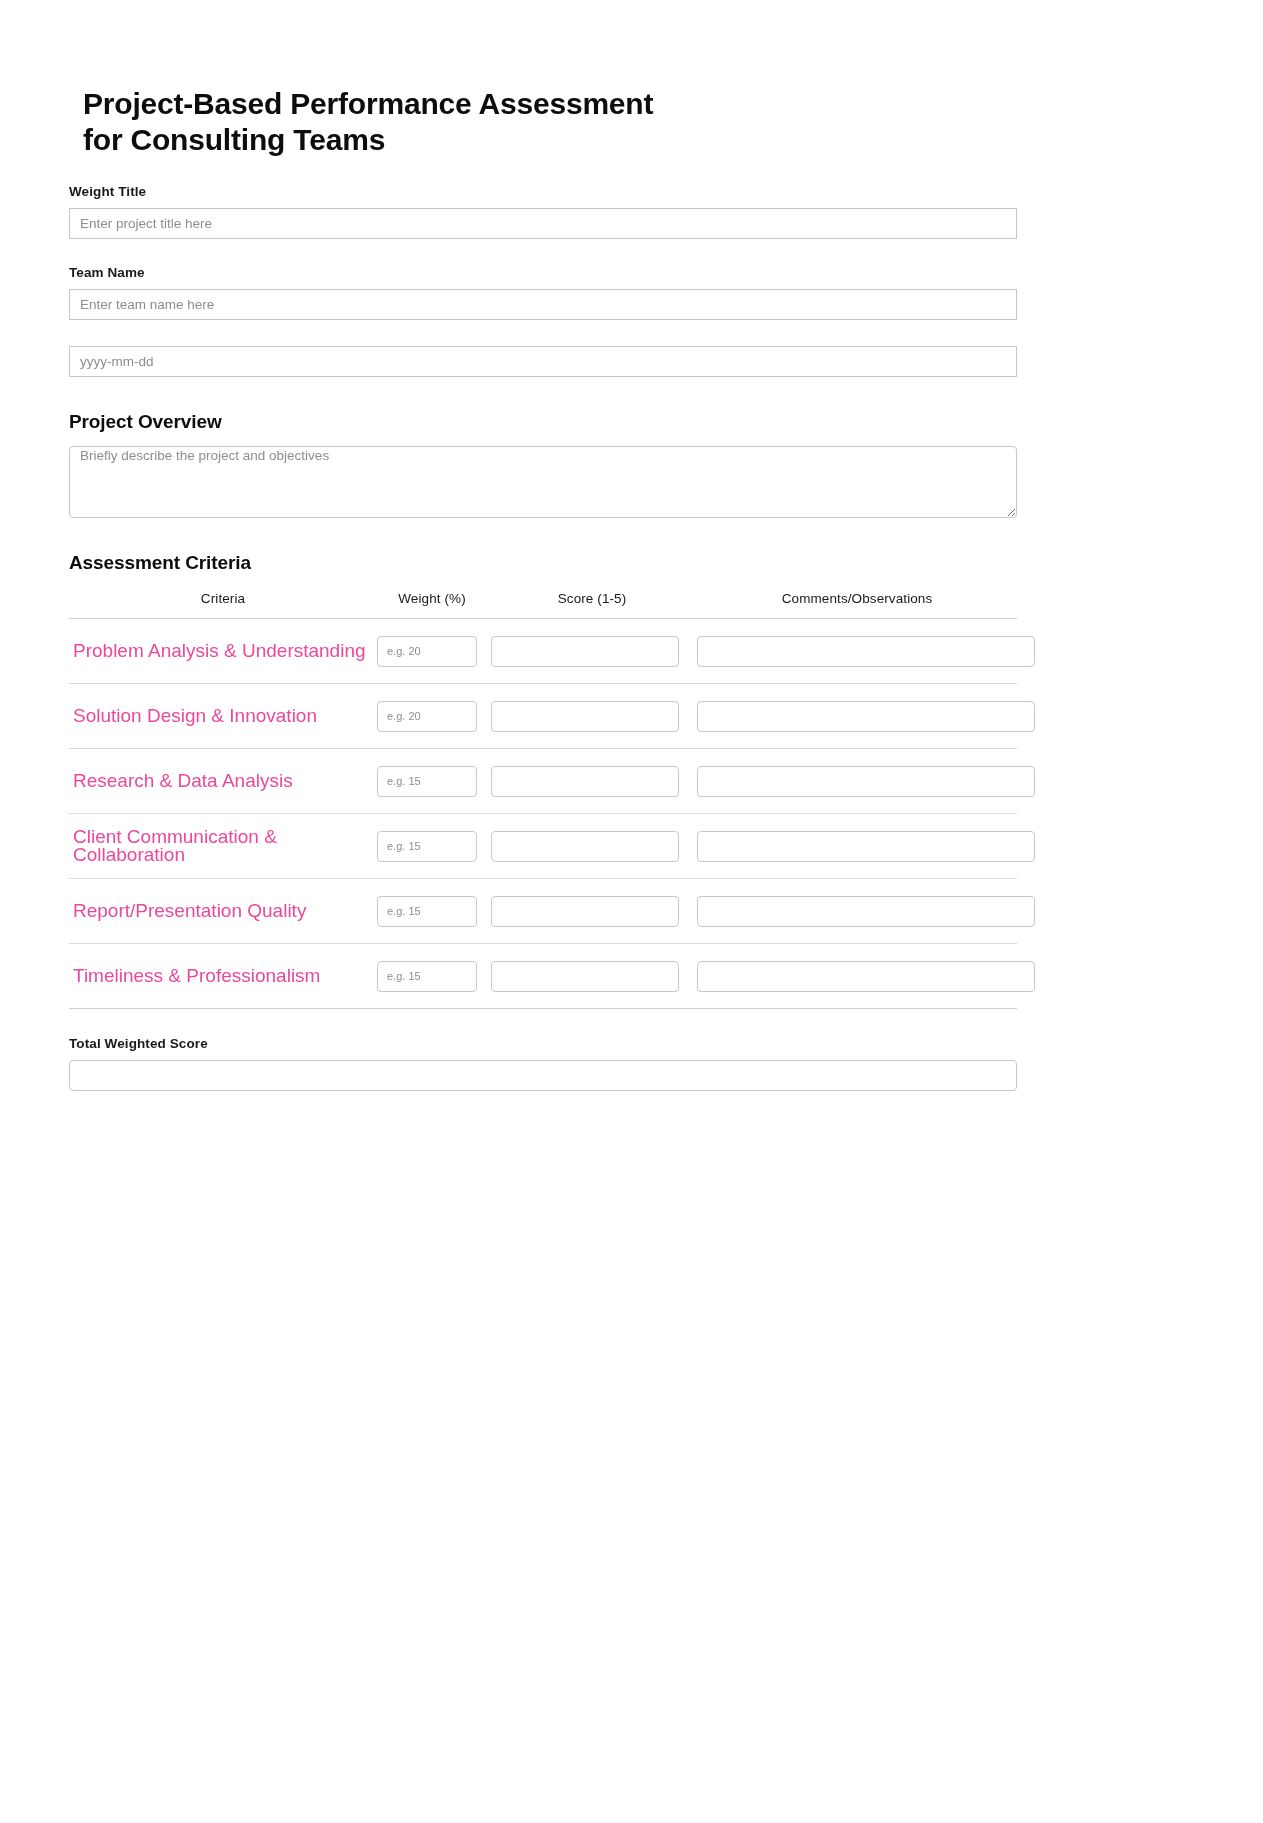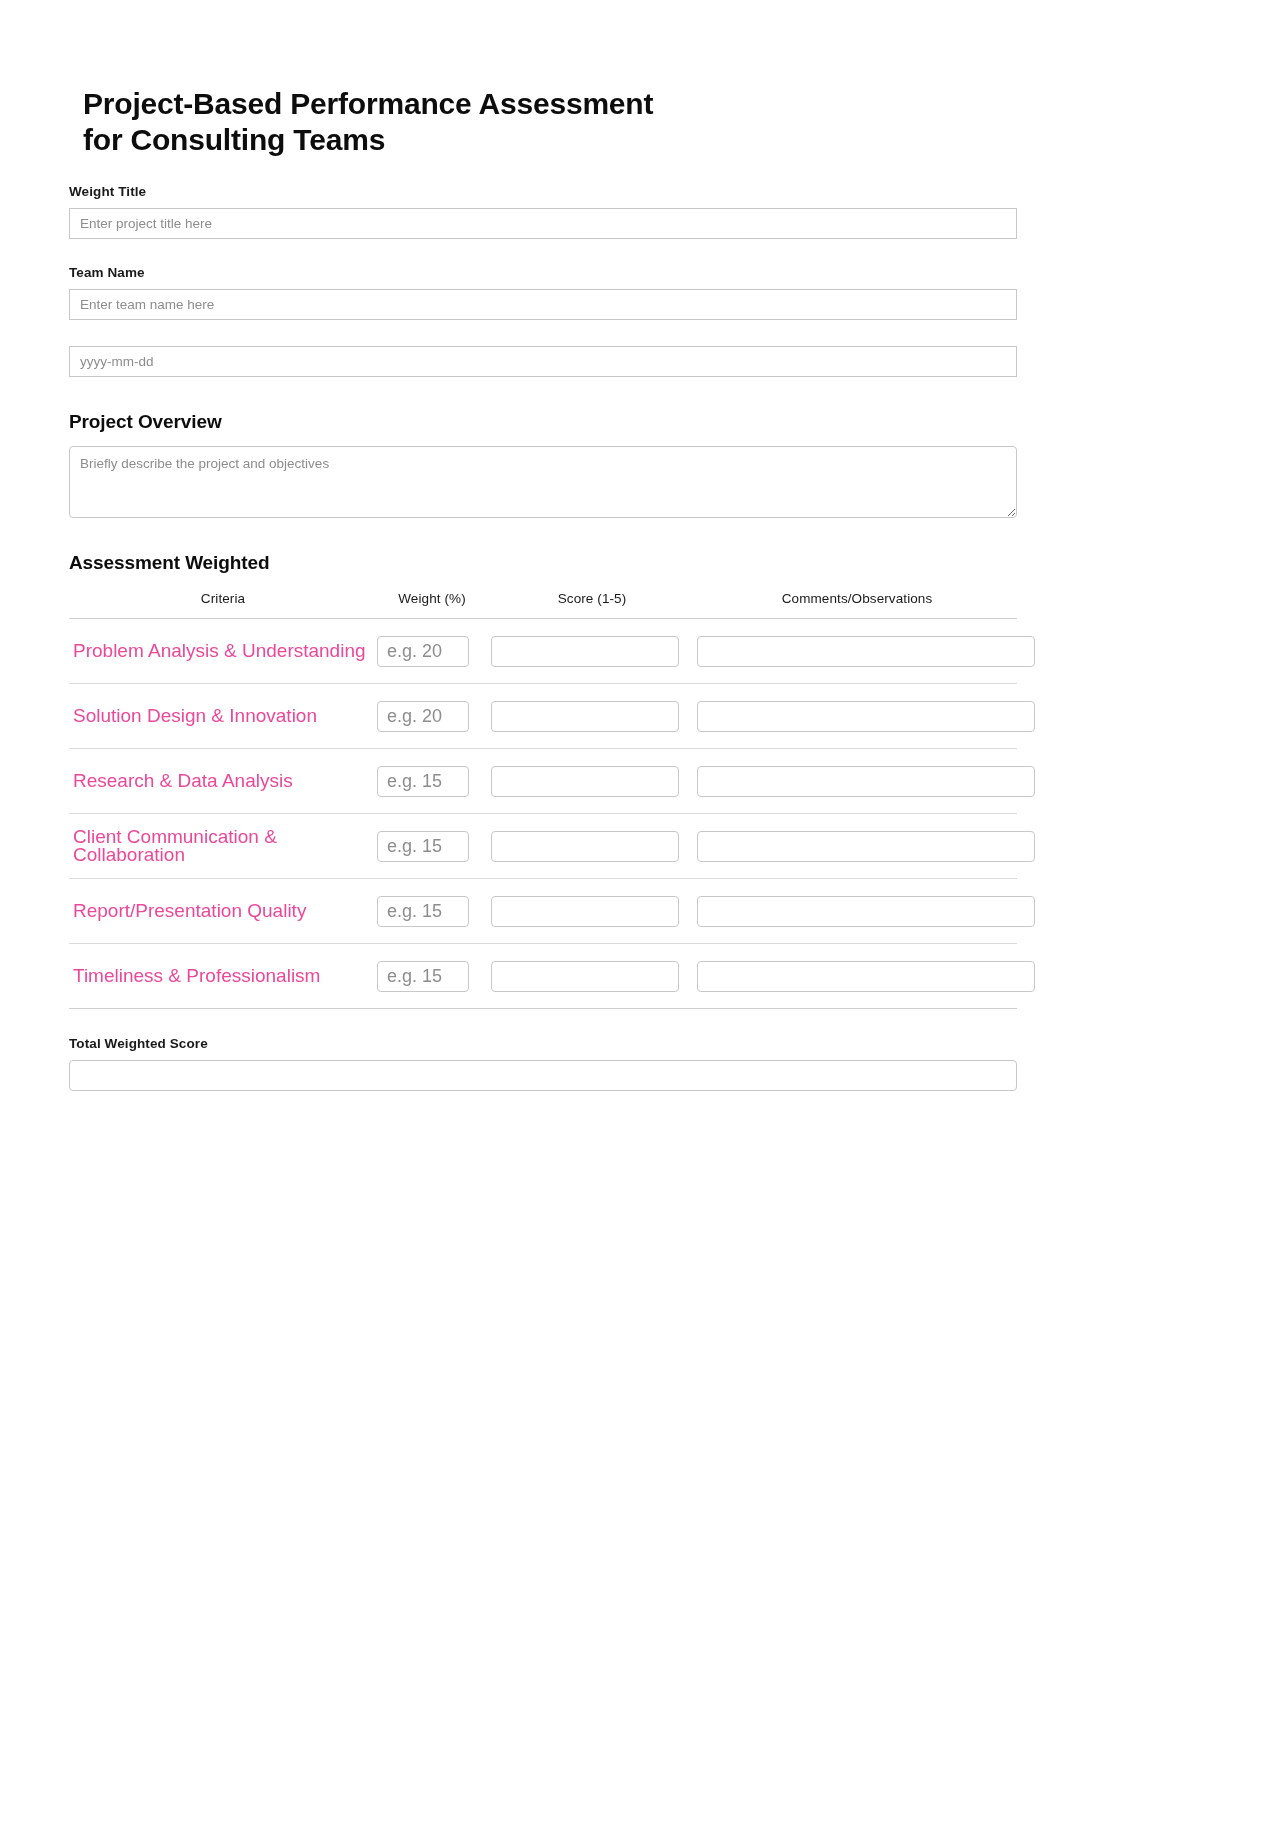--- a/index.html
+++ b/index.html
@@ -69,21 +69,21 @@
     font-weight: 700;
     color: #0d0d0d;
     letter-spacing: -0.1px;
   }
 
   
   .overview-area {
     display: block;
     width: 948px;
     height: 72px;
-    padding: 8px 10px;
+    padding: 0 10px;
     font-family: "Liberation Sans", sans-serif;
     font-size: 13.5px;
     line-height: 18px;
     color: #1a1a1a;
     background: #ffffff;
     border: 1px solid #c8c8c8;
     border-radius: 4px;
     outline: none;
     resize: vertical;
   }
@@ -118,25 +118,25 @@
   }
   .criteria-table tr:last-child td { border-bottom: 1px solid #cfcfcf; }
 
   .crit-name {
     font-size: 19px;
     color: #ec4899;
     line-height: 18px;
   }
   .cell-pad-weight { padding-left: 4px; }
   .weight-input {
-    width: 92px;
+    width: 100px;
     height: 31px;
     padding: 0 9px;
     font-family: "Liberation Sans", sans-serif;
-    font-size: 18px;
+    font-size: 11px;
     color: #1a1a1a;
     background: #ffffff;
     border: 1px solid #c8c8c8;
     border-radius: 4px;
     outline: none;
   }
   .weight-input::placeholder { color: #8d8d8d; opacity: 1; }
   .score-input {
     width: 188px;
     height: 31px;
@@ -207,21 +207,21 @@
     <input class="text-input" type="text" placeholder="Enter team name here" style="">
   </div>
 
   <div class="field">
     <input class="text-input" type="text" placeholder="yyyy-mm-dd" style="">
   </div>
 
   <h2 class="section-heading">Project Overview</h2>
   <textarea class="overview-area" placeholder="Briefly describe the project and objectives" style=""></textarea>
 
-  <h2 class="section-heading">Assessment Weighted</h2>
+  <h2 class="section-heading">Assessment Criteria</h2>
 
   <table class="criteria-table">
     <colgroup>
       <col class="c-name">
         <col class="c-weight">
         <col class="c-score">
         <col class="c-comment">
     </colgroup>
     <thead>
       <tr>

